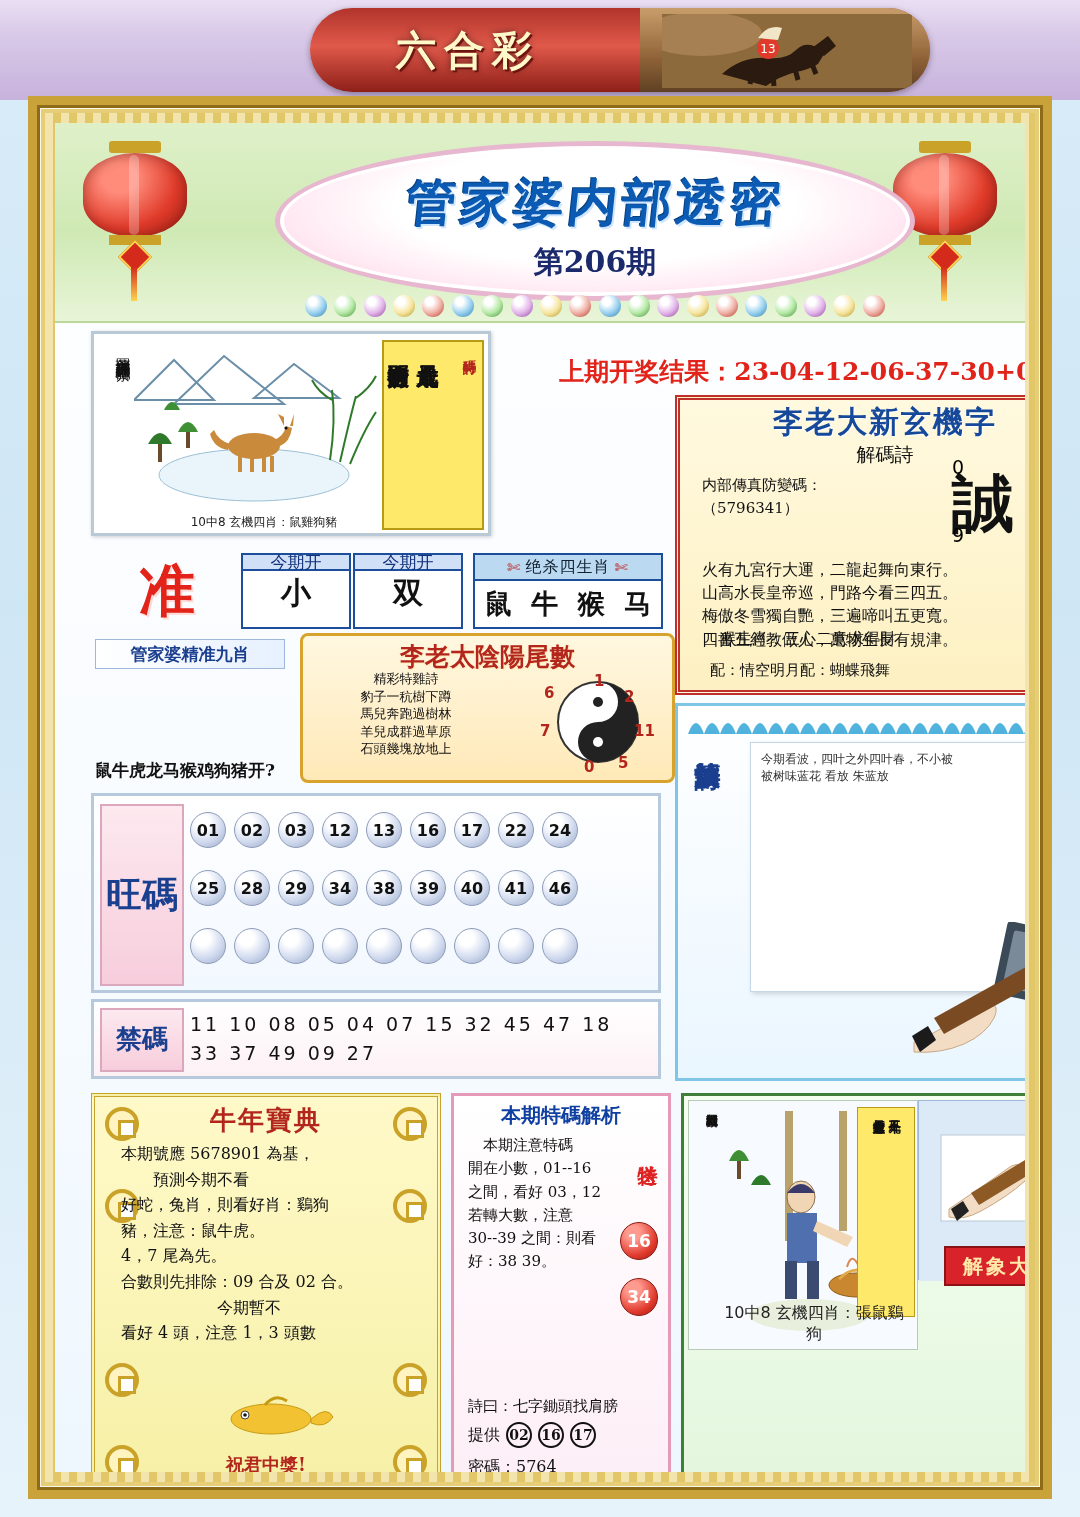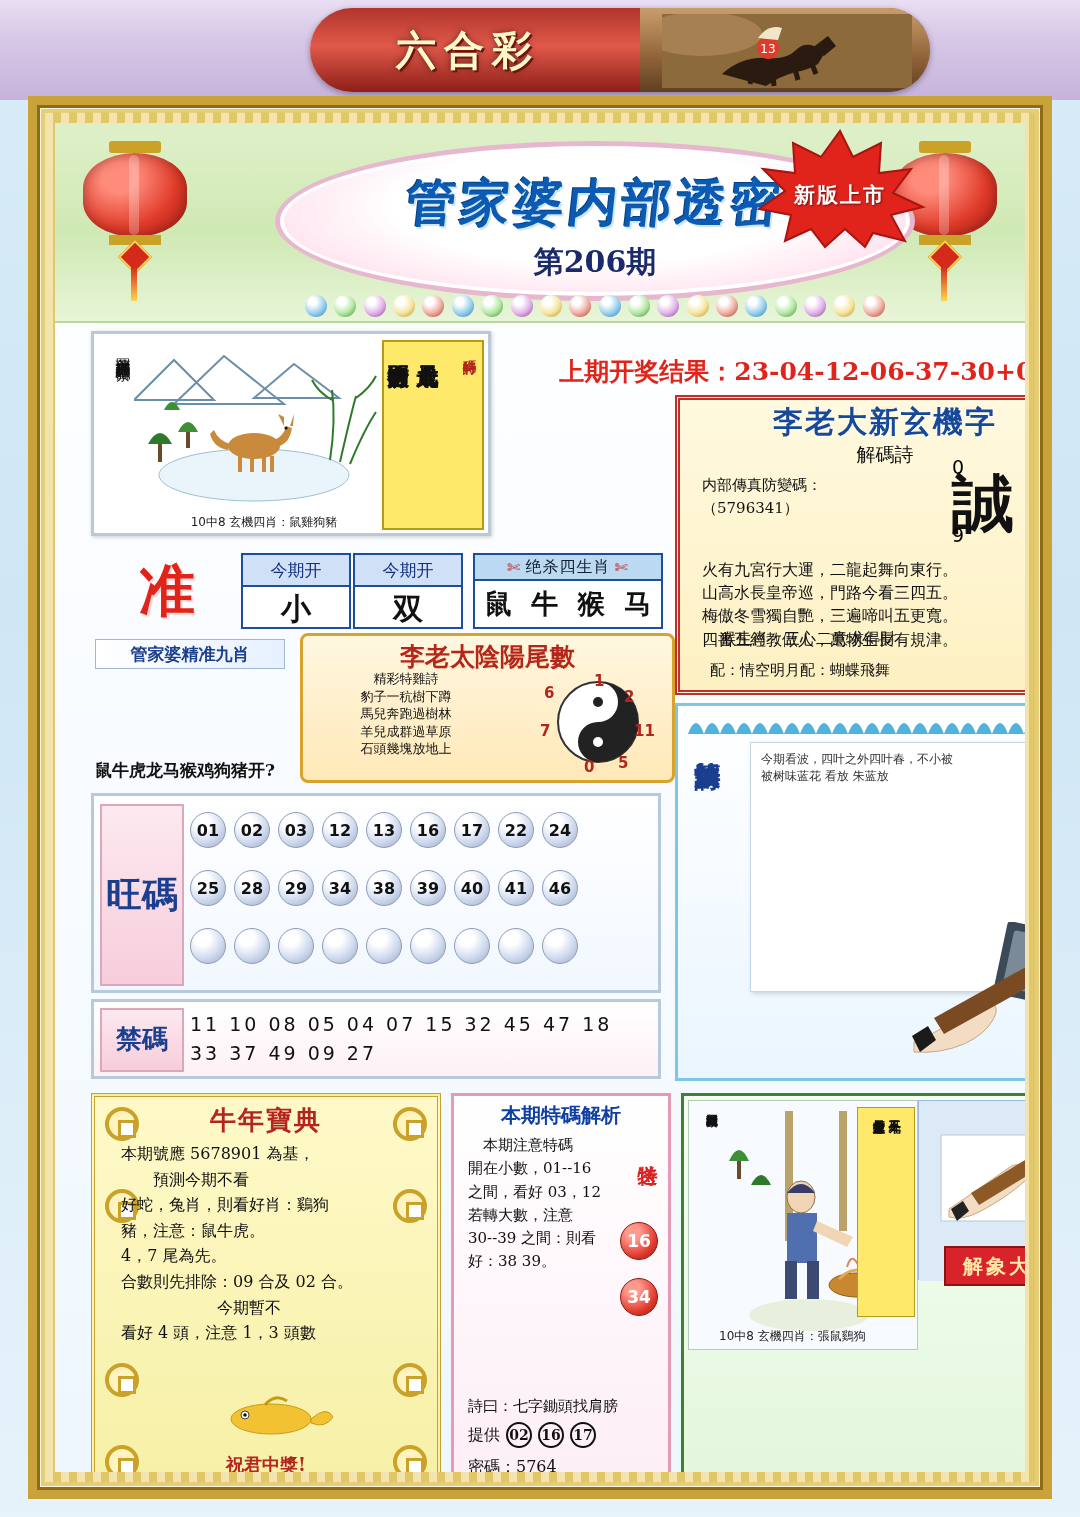--- a/index.html
+++ b/index.html
@@ -193,21 +193,21 @@
     left:52px; top:430px; width:120px; height:78px;
     display:flex; align-items:center; justify-content:center;
     font-family:"DejaVu Serif","Liberation Serif",serif;
     font-size:56px; font-weight:bold; color:#e2231a;
     text-shadow:2px 2px 0 #ffd9d5;
   }
   .cellbox{
     position:absolute; border:2px solid #1d4e9c; background:#fff;
   }
   .cellbox .hd{
-    height:32px; background:#cfe0f7; border-bottom:2px solid #1d4e9c;
+    height:16px; background:#cfe0f7; border-bottom:2px solid #1d4e9c;
     font-size:17px; color:#12307a; display:flex;align-items:center;justify-content:center;
     font-family:"DejaVu Serif","Liberation Serif",serif;
   }
   .cellbox .vl{
     height:44px; display:flex;align-items:center;justify-content:center;
     font-family:"DejaVu Serif","Liberation Serif",serif;
     font-size:30px; font-weight:bold; color:#111;
   }
   .killbox{
     position:absolute; left:418px; top:430px; width:190px; height:76px;
@@ -475,22 +475,22 @@
     position:absolute; left:4px; top:4px; width:230px; height:250px;
     background:linear-gradient(180deg,#ffffff,#f0f8ff);
     border:1px solid #b9cbb6; overflow:hidden;
   }
   .brpanel .leftimg .vstrip{
     position:absolute; left:2px; top:4px; width:28px; height:200px;
     writing-mode:vertical-rl; text-orientation:upright;
     font-size:12px; line-height:1.2; color:#111;
   }
   .brpanel .leftimg .cap{
-    position:absolute; left:30px; bottom:4px; width:190px; text-align:left;
-    font-size:12px; color:#222;
+    position:absolute; left:30px; bottom:4px; width:190px; text-align:center;
+    font-size:16px; color:#222;
   }
   .brpanel .leftimg .ybox{
     position:absolute; right:2px; top:6px; width:58px; height:210px;
     background:#ffe96b; border:1px solid #b79b14;
     display:flex; justify-content:center;
   }
   .brpanel .leftimg .ybox span{
     writing-mode:vertical-rl; text-orientation:upright;
     font-family:"DejaVu Serif","Liberation Serif",serif;
     font-weight:bold; font-size:12px; color:#111; line-height:1.15; padding:3px 1px;
@@ -547,26 +547,20 @@
             <div class="base"></div>
             <div class="knot"></div>
             <div class="tail"></div>
         </div>
 
         <div class="oval-title">
           <div class="main">管家婆内部透密</div>
           <div class="issue">第206期</div>
         </div>
 
-        <div class="starburst">
-          <svg viewBox="0 0 190 120" width="190" height="120">
-            <polygon points="95,2 108,28 136,14 134,44 166,40 148,64 178,78 146,86 160,112 128,104 120,118 100,100 80,118 66,100 40,112 46,86 14,80 40,62 18,40 50,44 48,14 76,28" fill="#e0241c" stroke="#a6150f" stroke-width="2"></polygon>
-          </svg>
-          <div class="lbl">新版上市</div>
-        </div>
 
         <div class="beadbar">
           <div class="bead"></div>
           <div class="bead g"></div>
           <div class="bead p"></div>
           <div class="bead y"></div>
           <div class="bead r"></div>
           <div class="bead"></div>
           <div class="bead g"></div>
           <div class="bead p"></div>

